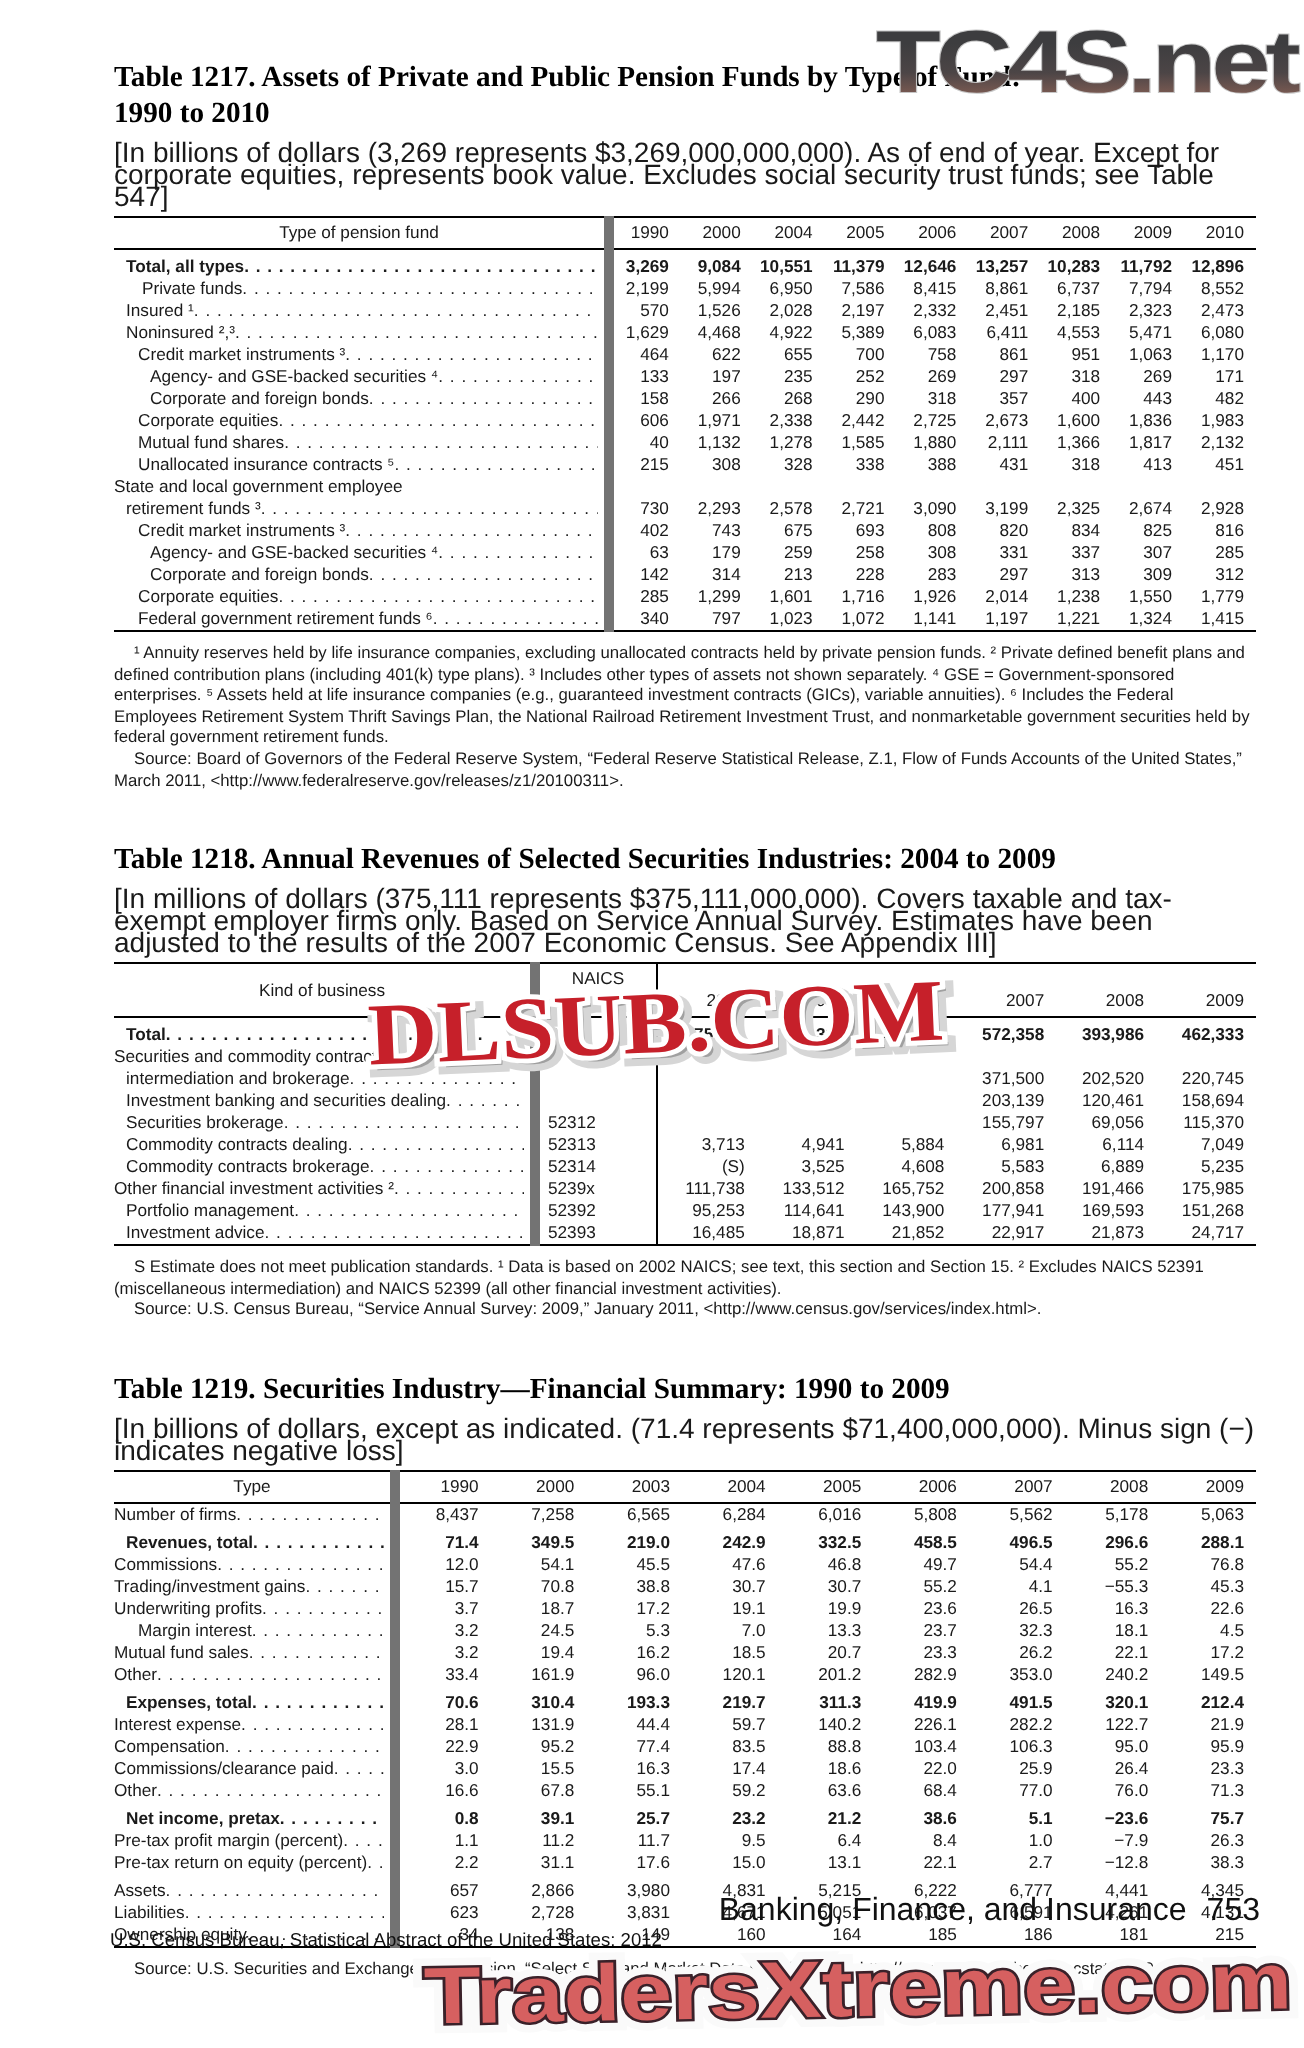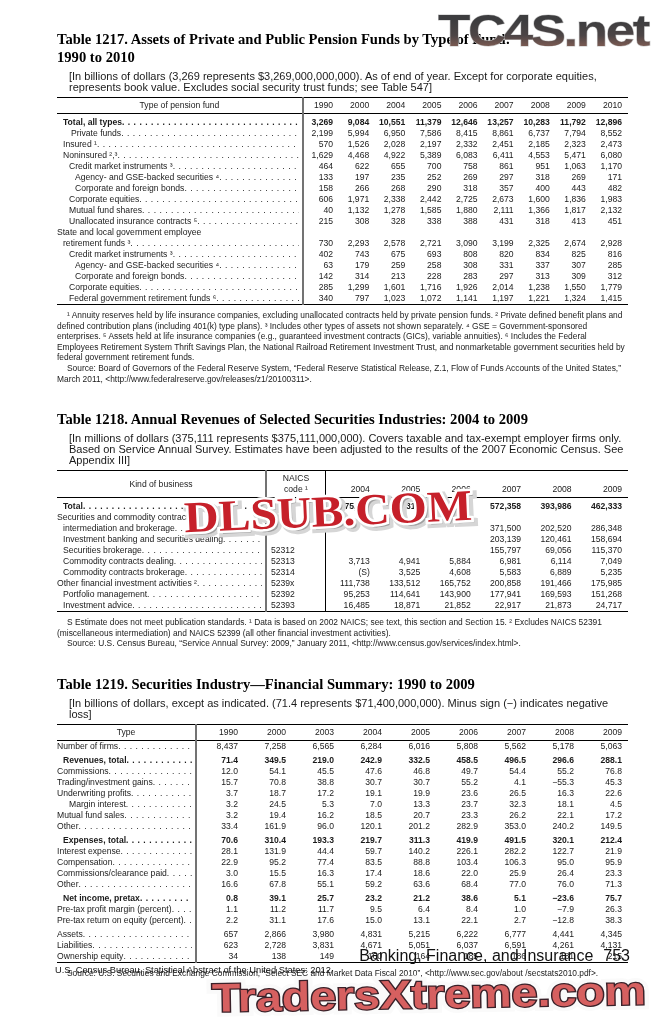--- a/index.html
+++ b/index.html
@@ -2,28 +2,28 @@
 <html><head>
 <meta charset="utf-8">
 <style>
   html,body{margin:0;padding:0;background:#e8e8e8;}
   .page{position:relative;width:652px;height:1024px;background:#ffffff;overflow:hidden;
         font-family:"Liberation Sans","DejaVu Sans",sans-serif;color:#1a1a1a;}
   .content{position:absolute;left:57px;top:0;width:571px;padding-top:30px;}
 
   .ttitle{font-family:"Liberation Serif","DejaVu Serif",serif;font-weight:bold;
           font-size:14.6px;line-height:18px;color:#000;}
-  .note{margin-top:5px;font-size:11px;line-height:11px;color:#1a1a1a;margin-left:12px;}
+  .note{margin-top:5px;font-size:14px;line-height:11px;color:#1a1a1a;}
 
   table.t{border-collapse:collapse;table-layout:fixed;width:100%;
           border-top:1.5px solid #000;border-bottom:1.5px solid #000;margin-top:4px;}
   .t th,.t td{padding:0;font-weight:normal;font-size:8.6px;line-height:11px;vertical-align:bottom;}
   .t thead th{border-bottom:1px solid #000;padding:2px 0;vertical-align:middle;line-height:11px;}
   .t .hlbl{text-align:center;}
-  .t .lbl{border-right:2px solid #737373;}
+  .t .lbl{border-right:5px solid #737373;}
   .t .code{border-right:1px solid #000;text-align:left;padding-left:4px;}
   .t th.code{text-align:center;padding-left:0;}
   .t .num{text-align:right;padding-right:6px;}
   .t1218 thead th.num{vertical-align:bottom;}
   .lblwrap{display:flex;align-items:baseline;padding-right:3px;}
   .lbltext{white-space:nowrap;}
   .dots{flex:1;overflow:hidden;white-space:nowrap;letter-spacing:0.5px;}
   .dots::before{content:" . . . . . . . . . . . . . . . . . . . . . . . . . . . . . . . . . . . . . . . . . . . . . . . . . . . . . . .";}
   tr.b td{font-weight:bold;}
   tr.gap td{padding-top:3px;}
@@ -427,21 +427,21 @@
                   <span class="lbltext" style="padding-left: 6px;">intermediation and brokerage</span>
                   <span class="dots"></span>
                 </div>
               </td>
               <td class="code"></td>
               <td class="num"></td>
               <td class="num"></td>
               <td class="num"></td>
               <td class="num">371,500</td>
               <td class="num">202,520</td>
-              <td class="num">286,348</td>
+              <td class="num">220,745</td>
             </tr>
             <tr>
               <td class="lbl">
                 <div class="lblwrap">
                   <span class="lbltext" style="padding-left: 6px;">Investment banking and securities dealing</span>
                   <span class="dots"></span>
                 </div>
               </td>
               <td class="code"></td>
               <td class="num"></td>

